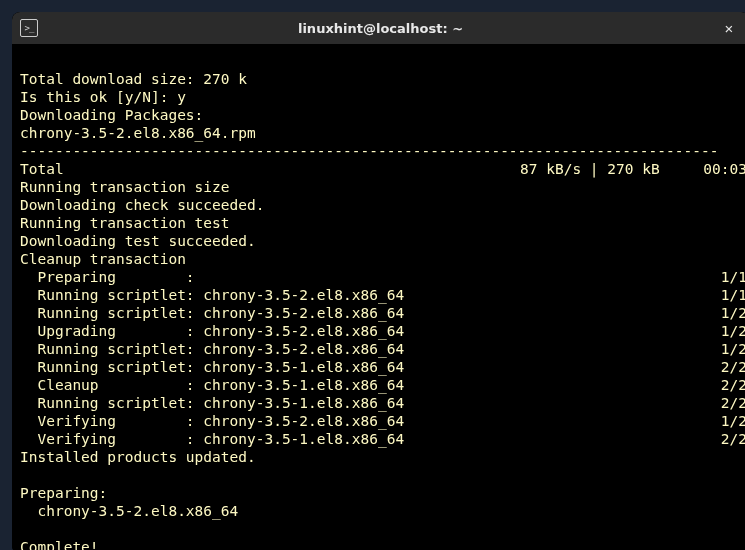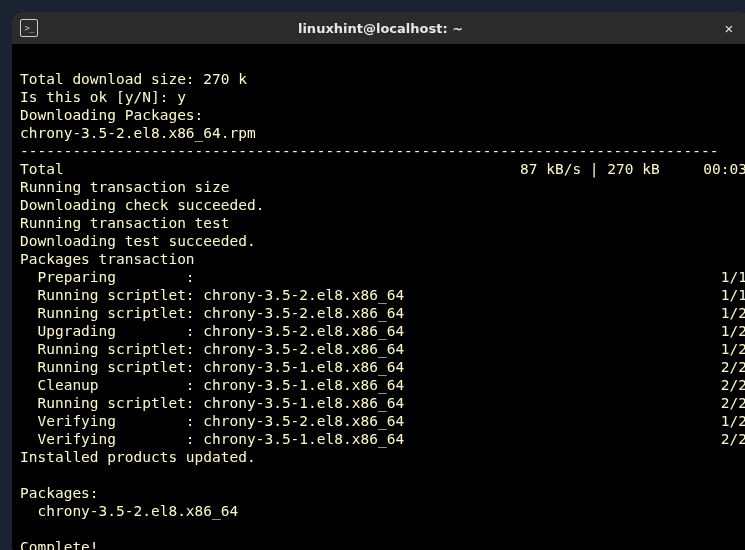--- a/index.html
+++ b/index.html
@@ -100,21 +100,21 @@
   </div>
   <div class="terminal-body">
 <span>Total download size: 270 k</span>
 <span>Is this ok [y/N]: y</span>
 <span>Downloading Packages:</span>
 <div class="row"><span class="row-left">chrony-3.5-2.el8.x86_64.rpm</span></div><span>--------------------------------------------------------------------------------</span>
 <div class="row"><span class="row-left">Total</span><span class="row-right">87 kB/s | 270 kB     00:03</span></div><span>Running transaction size</span>
 <span>Downloading check succeeded.</span>
 <span>Running transaction test</span>
 <span>Downloading test succeeded.</span>
-<span>Packages transaction</span>
+<span>Cleanup transaction</span>
 <div class="row"><span class="row-left">  Preparing        :</span><span class="row-right">1/1</span></div><div class="row"><span class="row-left">  Running scriptlet: chrony-3.5-2.el8.x86_64</span><span class="row-right">1/1</span></div><div class="row"><span class="row-left">  Running scriptlet: chrony-3.5-2.el8.x86_64</span><span class="row-right">1/2</span></div><div class="row"><span class="row-left">  Upgrading        : chrony-3.5-2.el8.x86_64</span><span class="row-right">1/2</span></div><div class="row"><span class="row-left">  Running scriptlet: chrony-3.5-2.el8.x86_64</span><span class="row-right">1/2</span></div><div class="row"><span class="row-left">  Running scriptlet: chrony-3.5-1.el8.x86_64</span><span class="row-right">2/2</span></div><div class="row"><span class="row-left">  Cleanup          : chrony-3.5-1.el8.x86_64</span><span class="row-right">2/2</span></div><div class="row"><span class="row-left">  Running scriptlet: chrony-3.5-1.el8.x86_64</span><span class="row-right">2/2</span></div><div class="row"><span class="row-left">  Verifying        : chrony-3.5-2.el8.x86_64</span><span class="row-right">1/2</span></div><div class="row"><span class="row-left">  Verifying        : chrony-3.5-1.el8.x86_64</span><span class="row-right">2/2</span></div><span>Installed products updated.</span>
 <span> </span>
-<span>Packages:</span>
+<span>Preparing:</span>
 <span>  chrony-3.5-2.el8.x86_64</span>
 <span> </span>
 <span>Complete!</span>
 </div>
 </div>
 
 </body></html>

